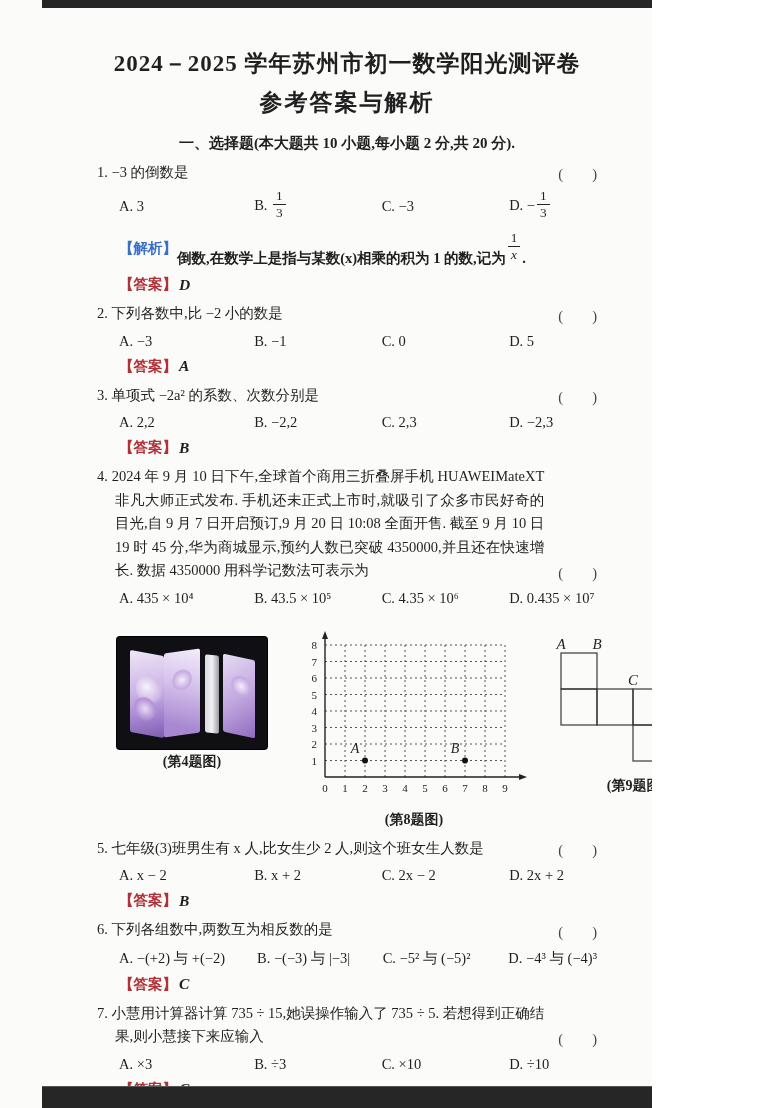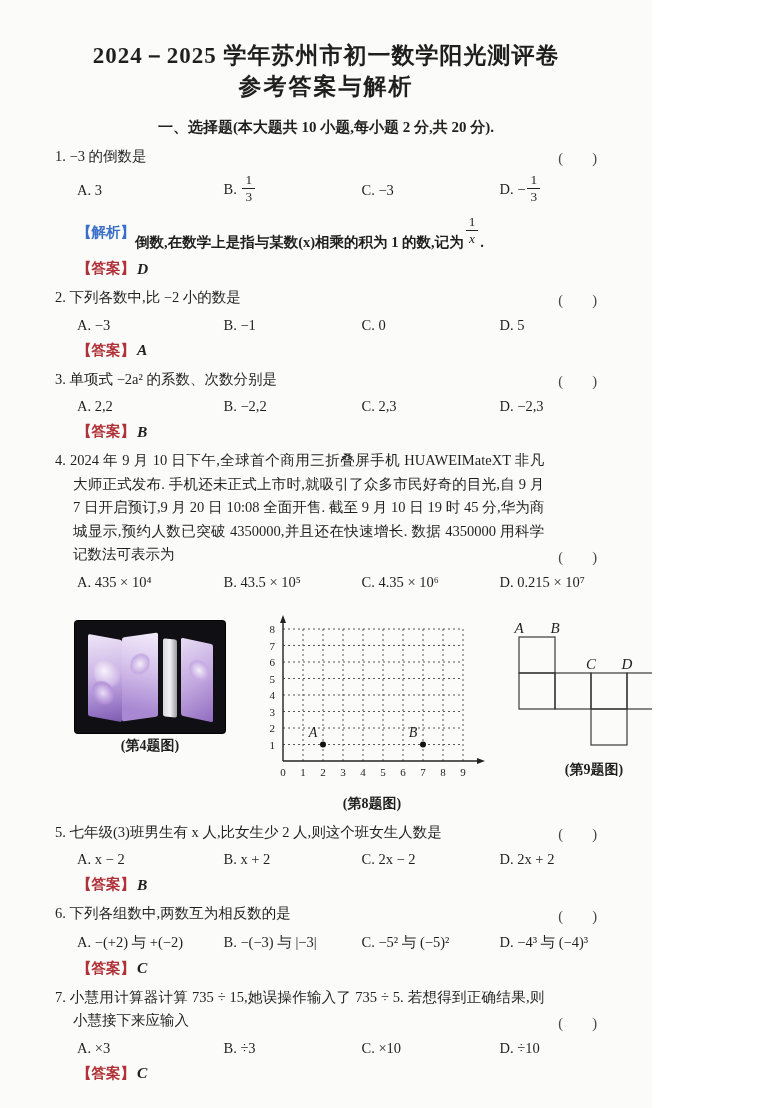--- a/index.html
+++ b/index.html
@@ -5,26 +5,26 @@
   :root{
     --c-text:#1f1f1f;
     --c-analysis:#3a6fc9;
     --c-answer:#b03238;
     --c-bar:#262626;
     --c-page:#fbfbf9;
   }
   *{margin:0;padding:0;box-sizing:border-box;}
   html,body{width:780px;}
   body{font-family:"Liberation Serif","DejaVu Serif",serif;color:var(--c-text);background:#ffffff;}
-  .screen{width:652px;height:1108px;display:flex;flex-direction:row;background:var(--c-page);overflow:hidden;}
+  .screen{width:652px;height:1108px;display:flex;flex-direction:column;background:var(--c-page);overflow:hidden;padding-left:42px;}
   .bar-top{height:8px;background:var(--c-bar);flex:0 0 auto;}
   .bar-bottom{height:22px;background:var(--c-bar);flex:0 0 auto;border-top:1px solid #555;}
   .page{flex:1 1 auto;padding:26px 55px 0 55px;overflow:hidden;}
   .title1{text-align:center;font-size:23px;font-weight:bold;letter-spacing:1px;margin-top:14px;}
-  .title2{text-align:center;font-size:23px;font-weight:bold;letter-spacing:2px;margin-top:0;}
+  .title2{text-align:center;font-size:23px;font-weight:bold;letter-spacing:2px;margin-top:8px;}
   .section-heading{font-size:15px;font-weight:bold;margin-top:16px;margin-bottom:4px;text-align:center;}
   .q-block{margin-top:8px;}
   .stem-row{display:flex;align-items:flex-end;}
   .stem{font-size:14.5px;line-height:1.62;flex:1 1 auto;padding-left:18px;text-indent:-18px;text-align:justify;}
   .paren{flex:0 0 auto;font-size:14.5px;color:#444;margin-left:14px;white-space:pre;}
   .opts{display:grid;grid-template-columns:1.08fr 1fr 1fr .92fr;padding-left:22px;margin-top:7px;font-size:14.5px;align-items:center;gap:32px;}
   .opt{white-space:nowrap;}
   .ana-row,.ans-row{padding-left:22px;margin-top:7px;font-size:14.5px;display:flex;align-items:center;flex-wrap:wrap;}
   .ana-label{color:var(--c-analysis);font-weight:bold;}
   .ana-text{font-weight:bold;margin-top:20px;}
@@ -130,21 +130,21 @@
         </div>
         <div class="q-block">
           <div class="stem-row">
             <div class="stem">4. 2024 年 9 月 10 日下午,全球首个商用三折叠屏手机 HUAWEIMateXT 非凡大师正式发布. 手机还未正式上市时,就吸引了众多市民好奇的目光,自 9 月 7 日开启预订,9 月 20 日 10:08 全面开售. 截至 9 月 10 日 19 时 45 分,华为商城显示,预约人数已突破 4350000,并且还在快速增长. 数据 4350000 用科学记数法可表示为</div>
             <span class="paren">(　　)</span>
           </div>
           <div class="opts">
             <span class="opt"><span>A. </span><span>435 × 10⁴</span></span>
             <span class="opt"><span>B. </span><span>43.5 × 10⁵</span></span>
             <span class="opt"><span>C. </span><span>4.35 × 10⁶</span></span>
-            <span class="opt"><span>D. </span><span>0.215 × 10⁷</span></span>
+            <span class="opt"><span>D. </span><span>0.435 × 10⁷</span></span>
           </div>
         </div>
       </div>
 
     <div class="figures-row">
       <div class="figure fig-phone">
         <div class="phone-art">
           <div class="panel panel-a">
             <div class="flower fl1"></div>
             <div class="flower fl2"></div>

